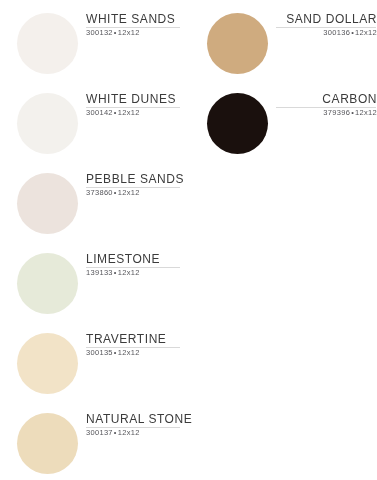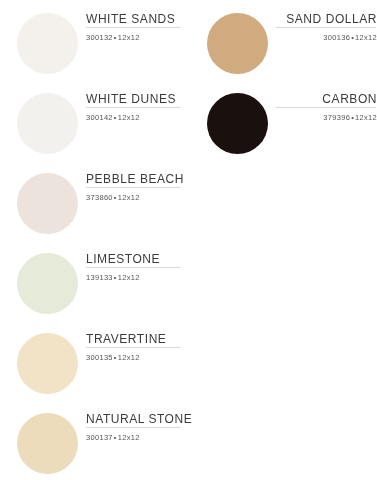--- a/index.html
+++ b/index.html
@@ -64,21 +64,20 @@
     margin-top: 2px;
     height: 1px;
     background: #d9d9d9;
     width: 94px;
   }
   .column-right .swatch-rule {
     width: 100px;
   }
 
   .swatch-meta {
-    margin-top: 5px;
     font-size: 7.5px;
     letter-spacing: 0.3px;
     color: #55555a;
     line-height: 10px;
     white-space: nowrap;
   }
 
   .sep {
     padding: 0 1px;
   }
@@ -100,21 +99,21 @@
         <div class="swatch-chip" style="background: rgb(243, 241, 237);"></div>
         <div class="swatch-info">
           <div class="swatch-name">WHITE DUNES</div>
           <div class="swatch-rule"></div>
           <div class="swatch-meta"><span>300142</span><span class="sep">•</span><span>12x12</span></div>
         </div>
       </div>
       <div class="swatch-row">
         <div class="swatch-chip" style="background: rgb(236, 227, 221);"></div>
         <div class="swatch-info">
-          <div class="swatch-name">PEBBLE BEACH</div>
+          <div class="swatch-name">PEBBLE SANDS</div>
           <div class="swatch-rule"></div>
           <div class="swatch-meta"><span>373860</span><span class="sep">•</span><span>12x12</span></div>
         </div>
       </div>
       <div class="swatch-row">
         <div class="swatch-chip" style="background: rgb(230, 234, 217);"></div>
         <div class="swatch-info">
           <div class="swatch-name">LIMESTONE</div>
           <div class="swatch-rule"></div>
           <div class="swatch-meta"><span>139133</span><span class="sep">•</span><span>12x12</span></div>

